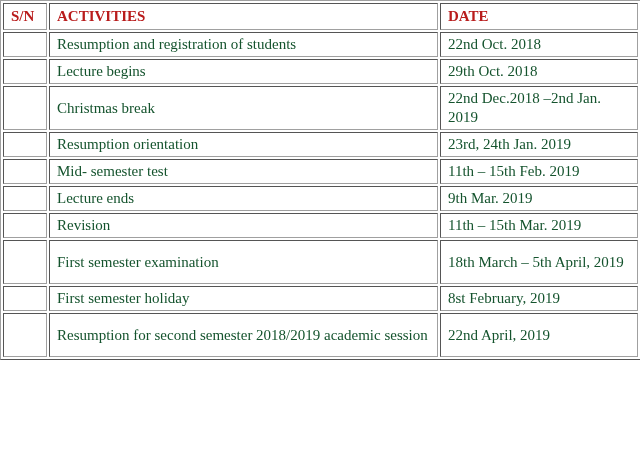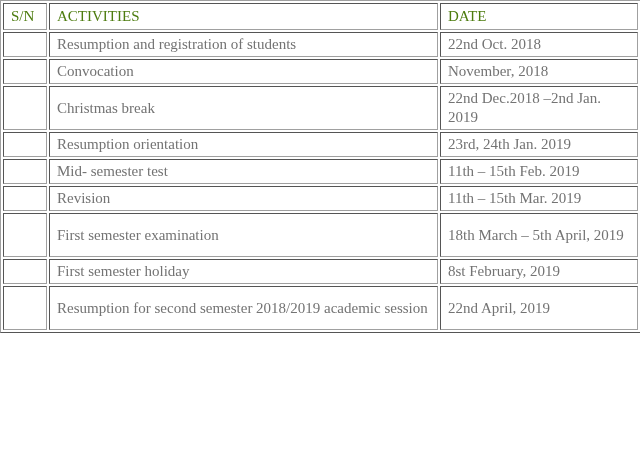--- a/index.html
+++ b/index.html
@@ -24,26 +24,26 @@
       table-layout: fixed;
     }
     table.calendar td, table.calendar th {
       border: 1px solid;
       border-color: #555555 #a0a0a0 #a0a0a0 #555555;
       padding: 0 7px;
       font-size: 15px;
       line-height: 19px;
       vertical-align: middle;
       text-align: left;
-      color: #737373;
+      color: #14532d;
     }
     table.calendar th {
-      font-weight: normal;
+      font-weight: bold;
       height: 25px;
-      color: #4d7c0f;
+      color: #b91c1c;
     }
     table.calendar td {
       height: 23px;
     }
     table.calendar tr.tall td {
       height: 42px;
     }
     col.c-sn { width: 44px; }
     col.c-act { width: 389px; }
     col.c-date { width: 198px; }
@@ -65,37 +65,42 @@
     </tr>
   </thead>
   <tbody>
     <tr>
       <td></td>
       <td>Resumption and registration of students</td>
       <td>22nd Oct. 2018</td>
     </tr>
     <tr>
       <td></td>
-      <td>Convocation</td>
-      <td>November, 2018</td>
+      <td>Lecture begins</td>
+      <td>29th Oct. 2018</td>
     </tr>
     <tr class="tall">
       <td></td>
       <td>Christmas break</td>
       <td>22nd Dec.2018 –2nd Jan. 2019</td>
     </tr>
     <tr>
       <td></td>
       <td>Resumption orientation</td>
       <td>23rd, 24th Jan. 2019</td>
     </tr>
     <tr>
       <td></td>
       <td>Mid- semester test</td>
       <td>11th – 15th Feb. 2019</td>
+    </tr>
+    <tr>
+      <td></td>
+      <td>Lecture ends</td>
+      <td>9th Mar. 2019</td>
     </tr>
     <tr>
       <td></td>
       <td>Revision</td>
       <td>11th – 15th Mar. 2019</td>
     </tr>
     <tr class="tall">
       <td></td>
       <td>First semester examination</td>
       <td>18th March – 5th April, 2019</td>

